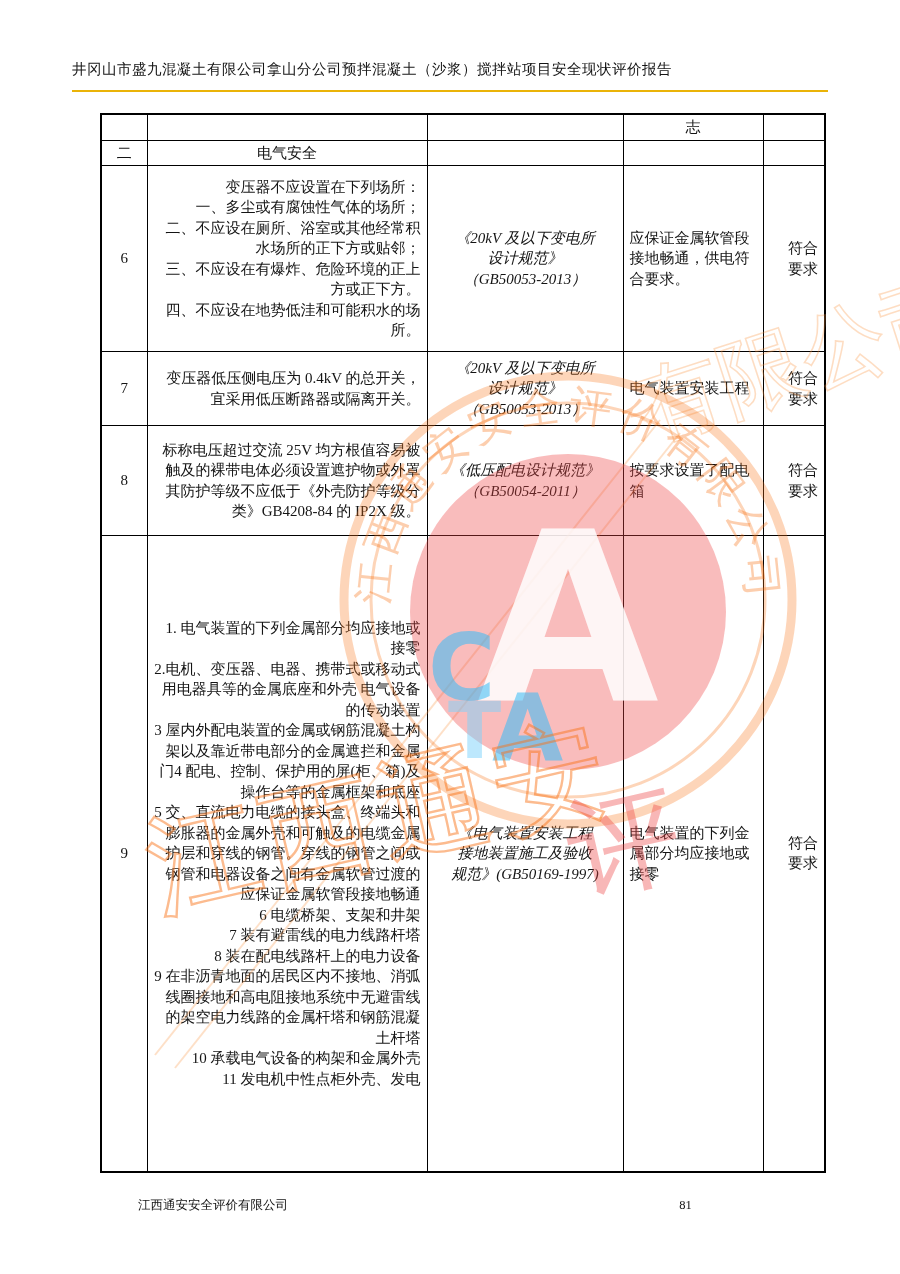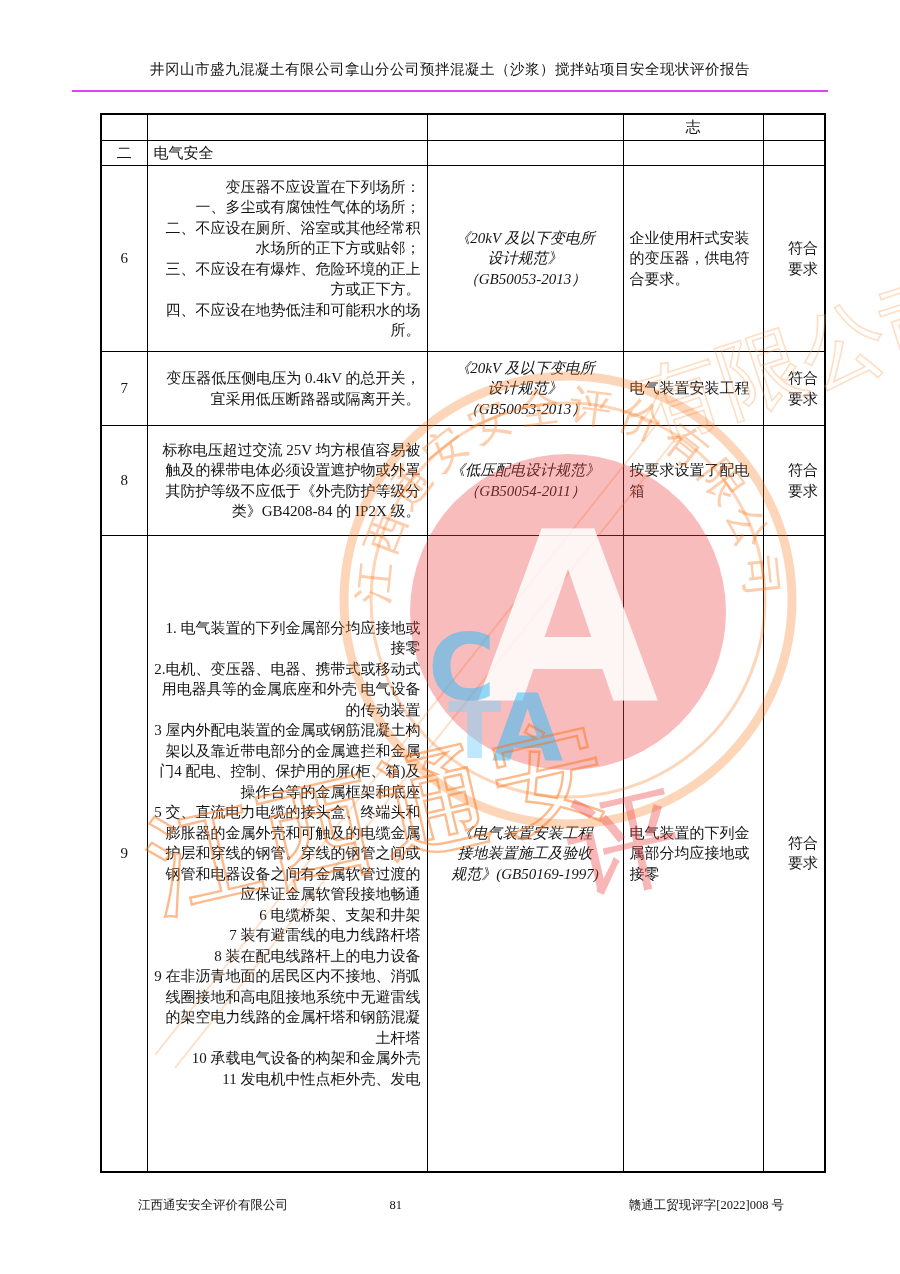--- a/index.html
+++ b/index.html
@@ -1,22 +1,22 @@
 <!DOCTYPE html>
 <html><head>
 <meta charset="utf-8">
 <style>
   html,body{margin:0;padding:0;}
   body{
     width:900px;height:1274px;background:#ffffff;position:relative;overflow:hidden;
     font-family:"Liberation Serif","DejaVu Serif",serif;color:#141414;
   }
   .header{
-    position:absolute;top:60px;left:72px;width:756px;text-align:center;
-    font-size:14.5px;letter-spacing:.5px;padding-bottom:11px;border-bottom:2px solid #d946ef;
+    position:absolute;top:60px;left:72px;width:756px;text-align:left;
+    font-size:14.5px;letter-spacing:.5px;padding-bottom:11px;border-bottom:2px solid #eab308;
   }
   .doc-table{
     position:absolute;top:113px;left:100px;width:724px;
     border-collapse:collapse;table-layout:fixed;border:2px solid #000;
   }
   .doc-table td{
     border:1px solid #000;font-size:15px;line-height:20.5px;
     padding:2px 6px;vertical-align:middle;word-break:break-all;
   }
   .c-num{text-align:center;}
@@ -60,36 +60,36 @@
   <tbody>
       <tr class="h-carry">
     <td class="c-num"></td>
     <td class="c-content"></td>
     <td class="c-std"></td>
     <td class="c-eval" style="text-align:center;">志</td>
     <td class="c-con"></td>
   </tr>
   <tr class="h-sec">
     <td class="c-num">二</td>
-    <td class="c-content" style="text-align:left;vertical-align:middle;">电气安全</td>
+    <td class="c-content" style="text-align:center;vertical-align:middle;">电气安全</td>
     <td class="c-std"></td>
     <td class="c-eval"></td>
     <td class="c-con"></td>
   </tr>
   <tr class="h-r6">
     <td class="c-num">6</td>
     <td class="c-content"> 变压器不应设置在下列场所：
 一、多尘或有腐蚀性气体的场所；
 二、不应设在厕所、浴室或其他经常积水场所的正下方或贴邻；
 三、不应设在有爆炸、危险环境的正上方或正下方。
 四、不应设在地势低洼和可能积水的场所。</td>
     <td class="c-std">《20kV 及以下变电所
 设计规范》
 （GB50053-2013）</td>
-    <td class="c-eval">企业使用杆式安装的变压器，供电符合要求。</td>
+    <td class="c-eval">应保证金属软管段接地畅通，供电符合要求。</td>
     <td class="c-con">符合
 要求</td>
   </tr>
   <tr class="h-r7">
     <td class="c-num">7</td>
     <td class="c-content">变压器低压侧电压为 0.4kV 的总开关，宜采用低压断路器或隔离开关。</td>
     <td class="c-std">《20kV 及以下变电所
 设计规范》
 （GB50053-2013）</td>
     <td class="c-eval">电气装置安装工程</td>
@@ -154,14 +154,13 @@
   <text x="492" y="760" font-size="92" font-weight="bold" font-family="DejaVu Sans,sans-serif" fill="#38bdf8" opacity="0.55">A</text>
 
   <text x="158" y="908" transform="rotate(-13 158 908)" font-size="112" font-family="Liberation Serif,serif" fill="none" stroke="#f97316" stroke-width="2.4" opacity="0.48" letter-spacing="6">江西通安</text>
 
   <text x="578" y="892" transform="rotate(-13 578 892)" font-size="112" font-family="Liberation Serif,serif" fill="#ef4444" opacity="0.38">评</text>
 </svg>
 
 <div class="footer">
   <span class="f-left">江西通安安全评价有限公司</span>
   <span class="f-center">81</span>
-  <span class="f-right">赣通工贸现评字[2022]008 号</span>
 </div>
 
 </body></html>

